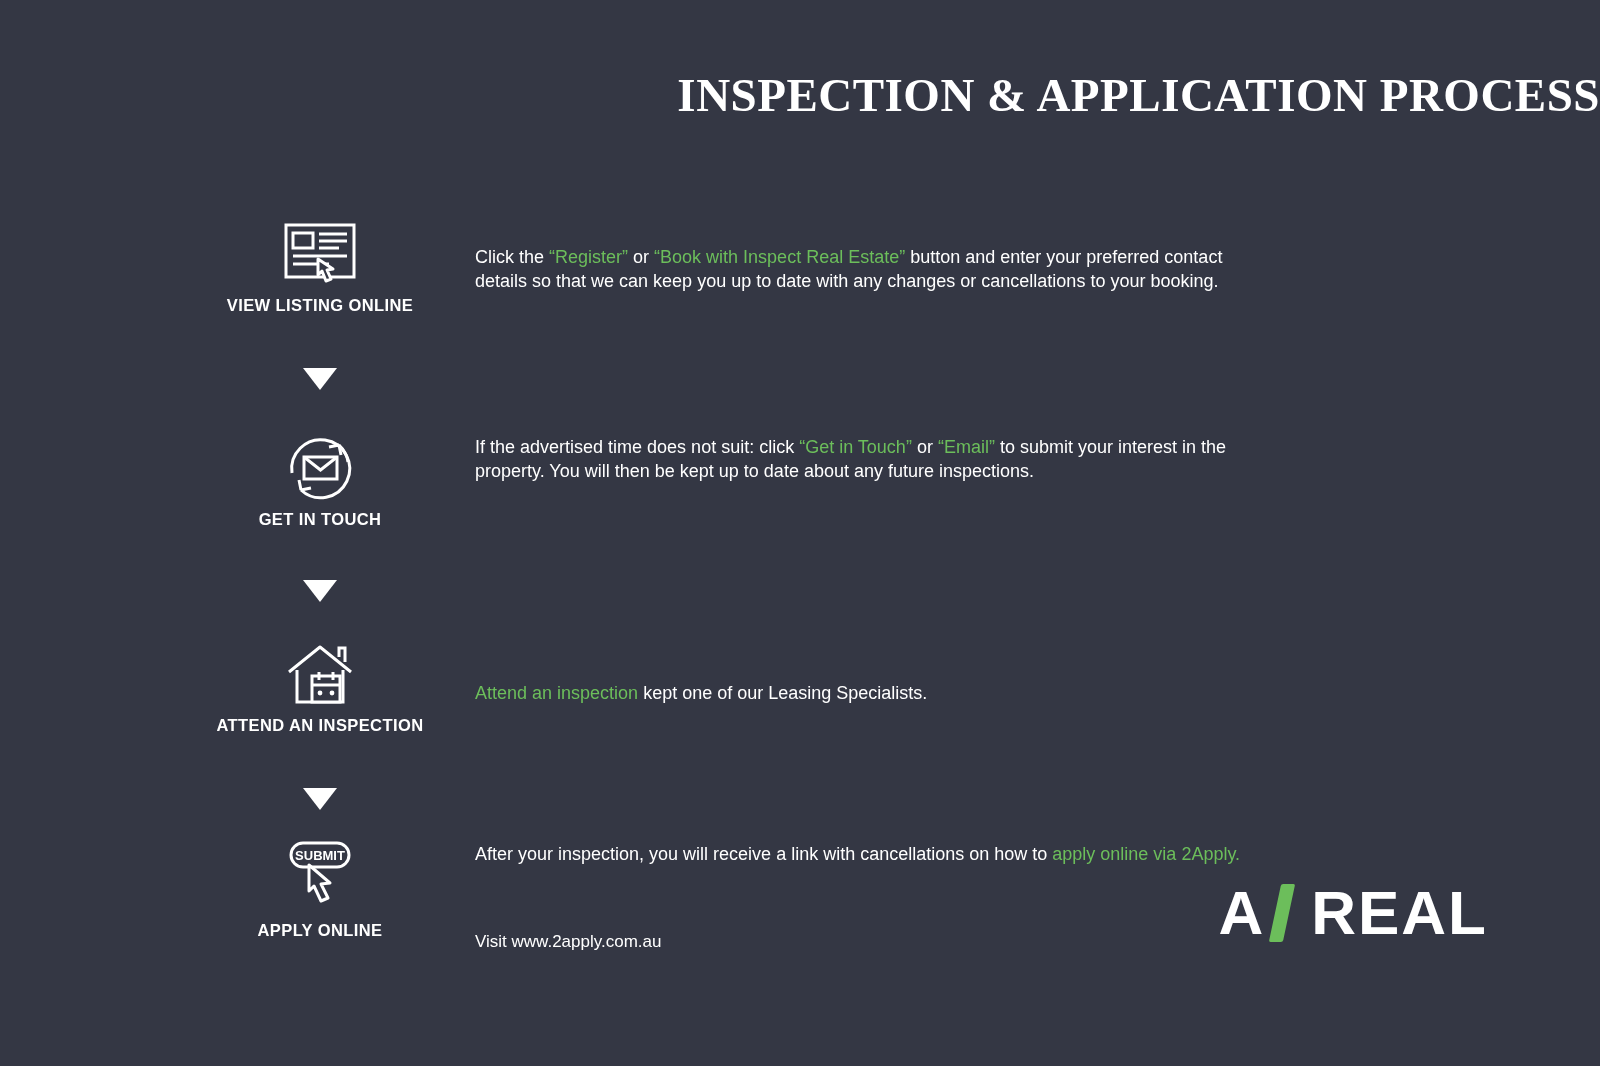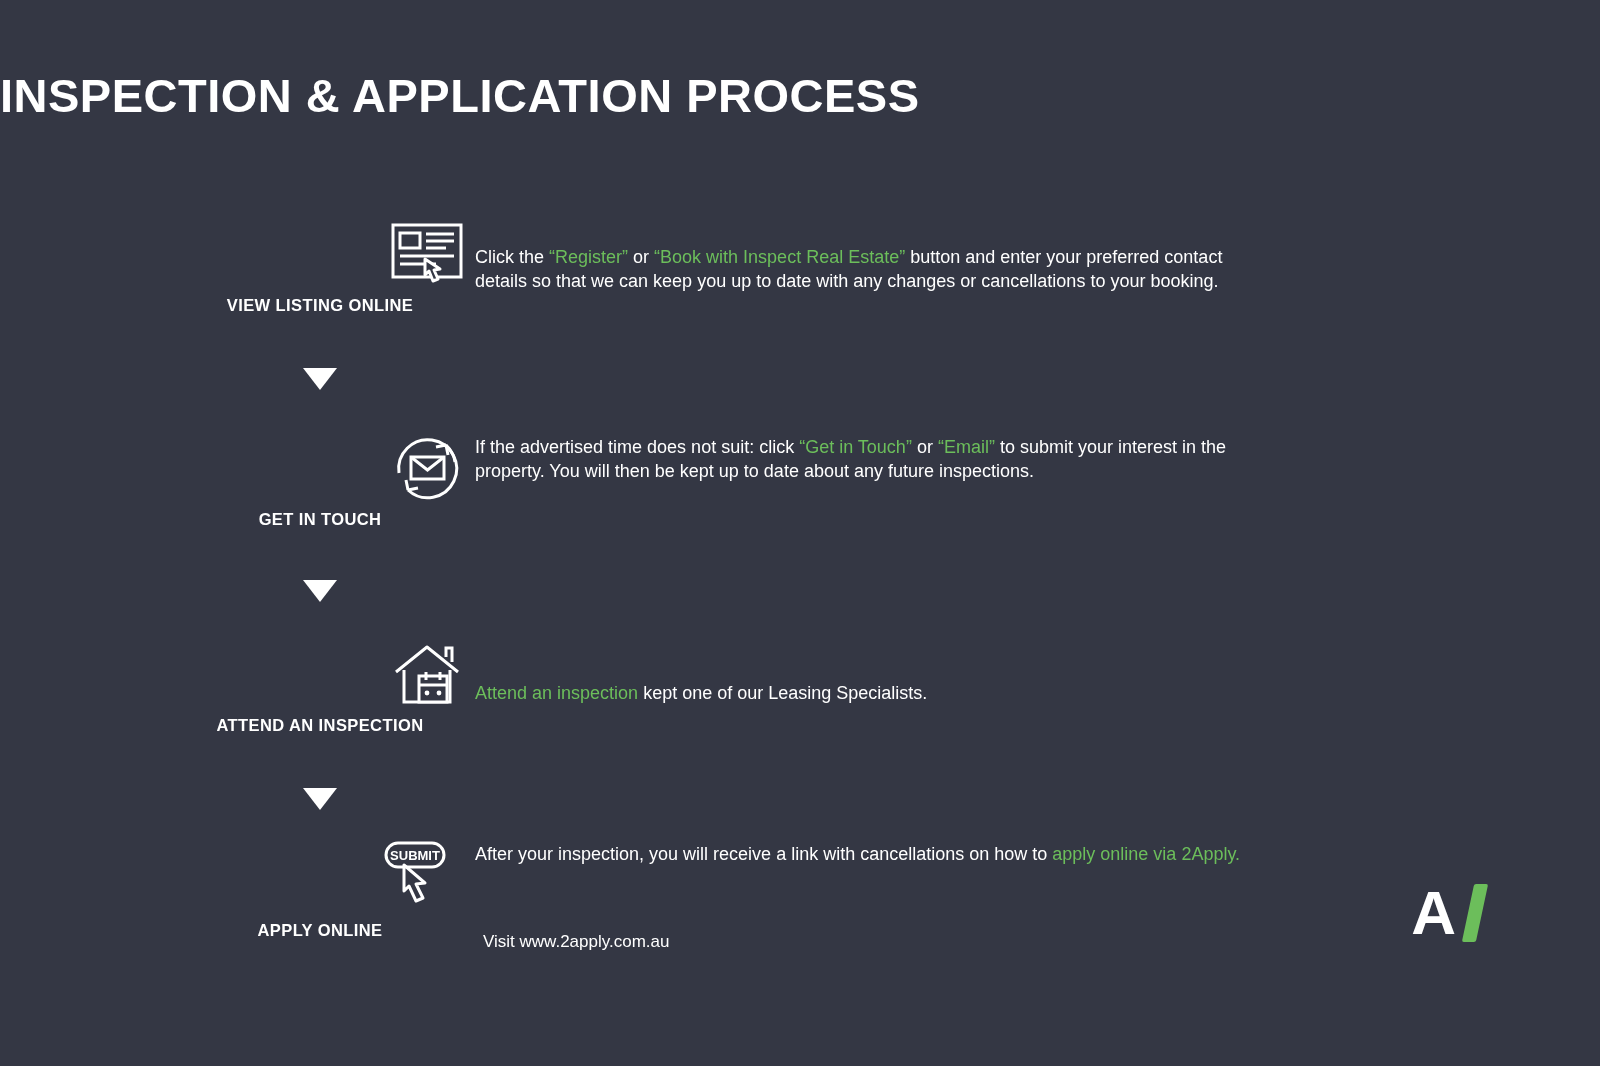--- a/index.html
+++ b/index.html
@@ -18,25 +18,26 @@
   .page {
     position: relative;
     width: 1600px;
     height: 1066px;
   }
   .title {
     position: absolute;
     top: 68px;
     left: 0;
     width: 1600px;
-    text-align: left;
+    text-align: right;
     font-size: 47px;
     font-weight: bold;
     letter-spacing: 0.5px;
     color: #ffffff;
+    font-family: Liberation Serif, serif;
   }
 
   
   .steps {
     position: absolute;
     top: 210px;
     left: 0;
     width: 1600px;
   }
   .step {
@@ -47,21 +48,21 @@
   .step-icon-col {
     position: absolute;
     left: 170px;
     width: 300px;
     text-align: center;
   }
   .icon-box {
     height: 86px;
     display: flex;
     align-items: center;
-    justify-content: flex-end;
+    justify-content: center;
   }
   .step-label {
     font-size: 16.5px;
     font-weight: bold;
     letter-spacing: 0.4px;
     color: #ffffff;
     white-space: nowrap;
   }
   .step-text {
     position: absolute;
@@ -203,23 +204,24 @@
             <rect x="26" y="8" width="58" height="24" rx="12" fill="none" stroke="#ffffff" stroke-width="3"></rect>
             <text x="55" y="25" font-family="Liberation Sans, sans-serif" font-size="13" font-weight="bold" fill="#ffffff" text-anchor="middle">SUBMIT</text>
             <path d="M44 30 L44 56 L49 51 L56 66 L63 63 L56 49 L65 48 Z" fill="#343744" stroke="#ffffff" stroke-width="3" stroke-linejoin="round"></path>
           </svg>
         </div>
         <div class="step-label">APPLY ONLINE</div>
       </div>
       <div class="step-text" style="top:8px;">
         <span>After your inspection, you will receive a link with cancellations on how to </span><span class="hl">apply online via 2Apply.</span>
       </div>
-      <div class="visit" style="top:97px;margin-left:8px;">Visit www.2apply.com.au</div>
+      <div class="visit" style="top:97px;">Visit www.2apply.com.au</div>
     </div>
 
   </div>
 
   <div class="logo">
     <span class="a">A</span>
     <span class="slash"></span>
+    <span class="real">REAL</span>
   </div>
 
 </div>
 
 </body></html>

